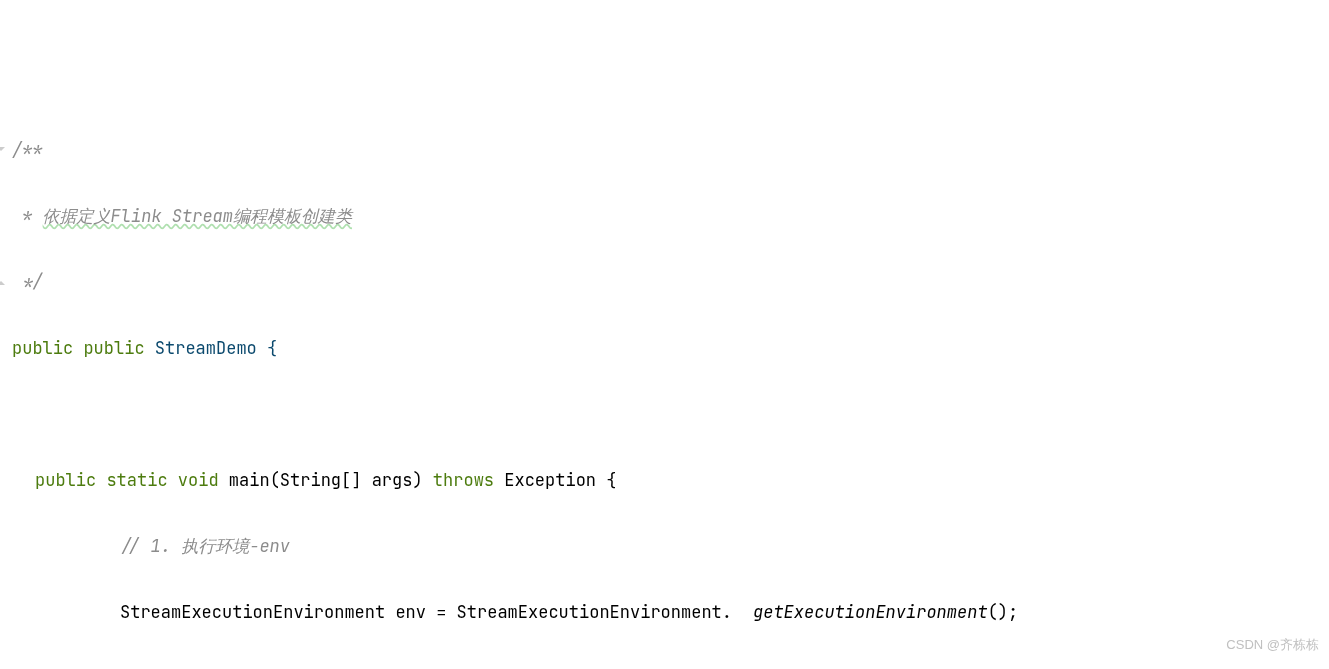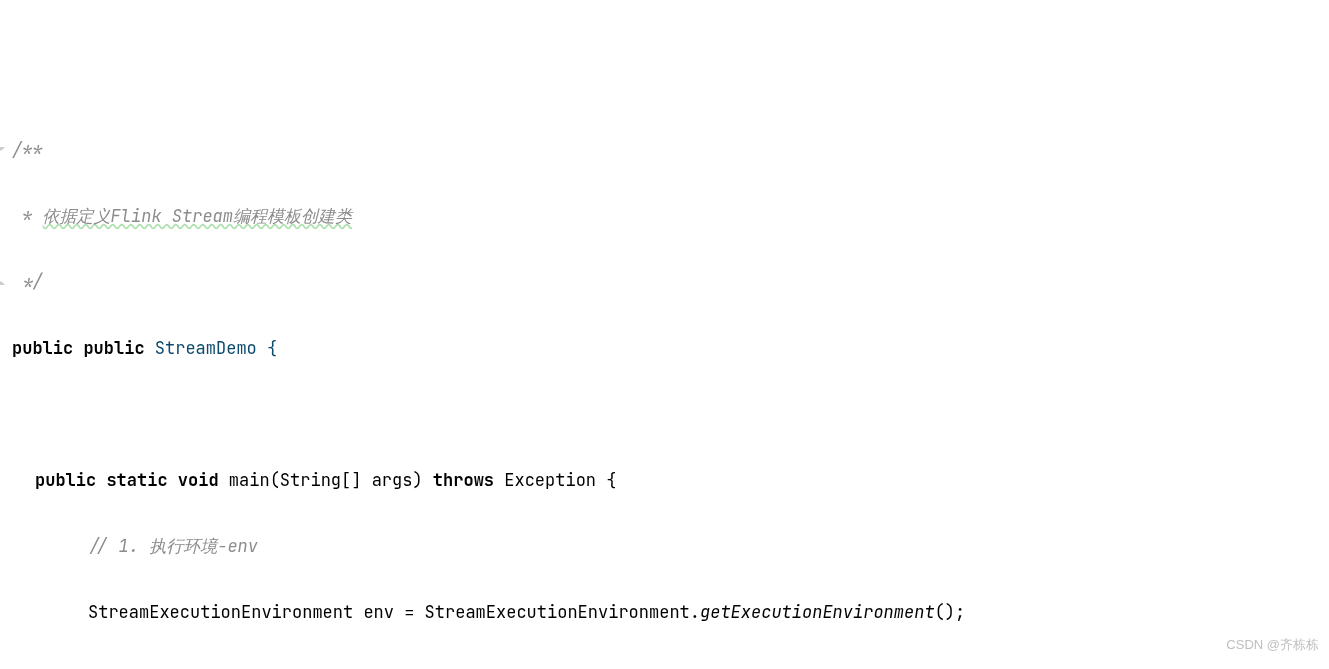--- a/index.html
+++ b/index.html
@@ -14,51 +14,52 @@
       background: #ffffff;
       color: #000000;
       white-space: pre;
       padding-top: 2px;
     }
     .line {
       padding-left: 12px;
       position: relative;
     }
     .keyword {
-      color: #000000;
-      font-weight: bold;
+      color: #4d7c0f;
+      font-weight: normal;
     }
     .comment {
       color: #8c8c8c;
       font-style: italic;
     }
     .comment-underline {
       text-decoration: underline;
       text-decoration-color: #b0e0b0;
       text-decoration-style: wavy;
     }
     .method-call-static {
       color: #000000;
       font-style: italic;
+      margin-left: 21px;
     }
     .class-name {
       color: #0c4a6e;
       margin-top: 12px;
     }
     .watermark {
       position: absolute;
       bottom: 8px;
       right: 10px;
       font-size: 13px;
       color: #c0c0c0;
       font-family: sans-serif;
       margin-left: 32px;
     }
     .indent1 { padding-left: 35px; }
-    .indent2 { padding-left: 88px; }
+    .indent2 { padding-left: 120px; }
     svg.collapse-marker {
       position: absolute;
       left: -4px;
       top: 11px;
       width: 10px;
       height: 10px;
       fill: #cccccc;
     }
   </style>
 </head>

